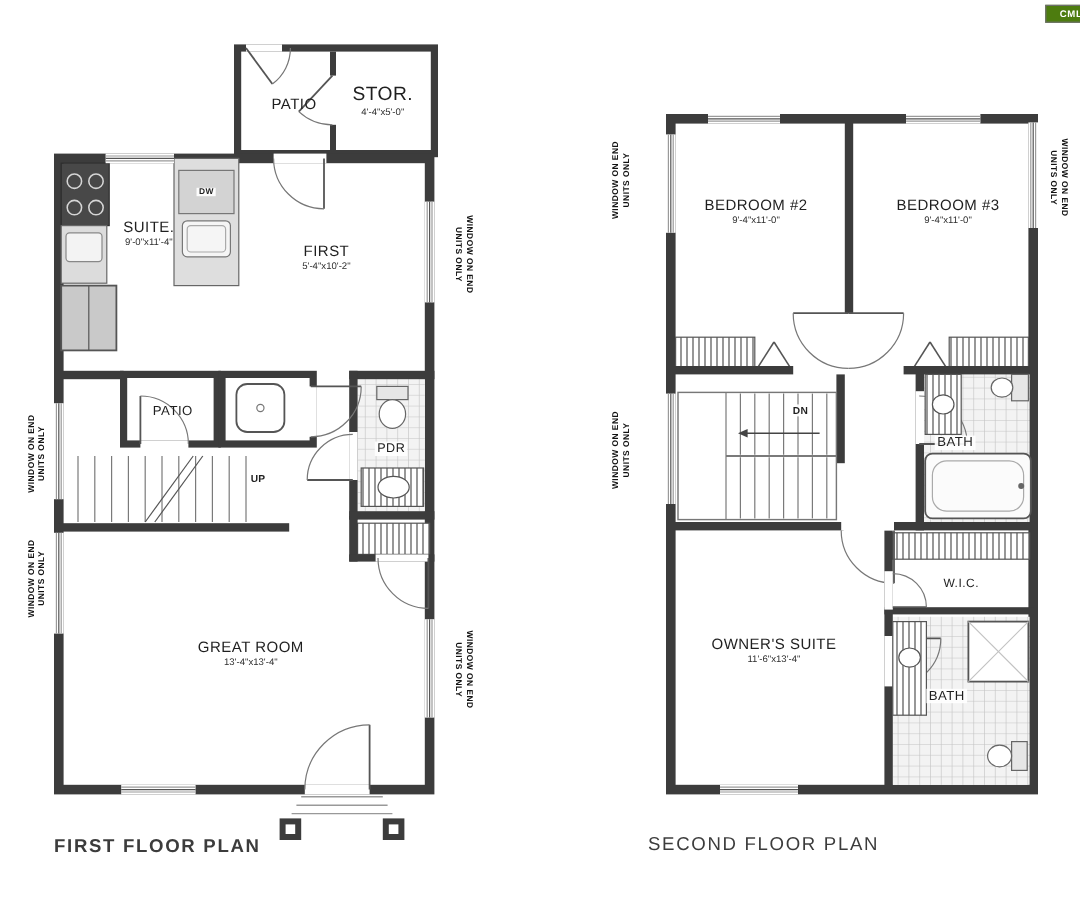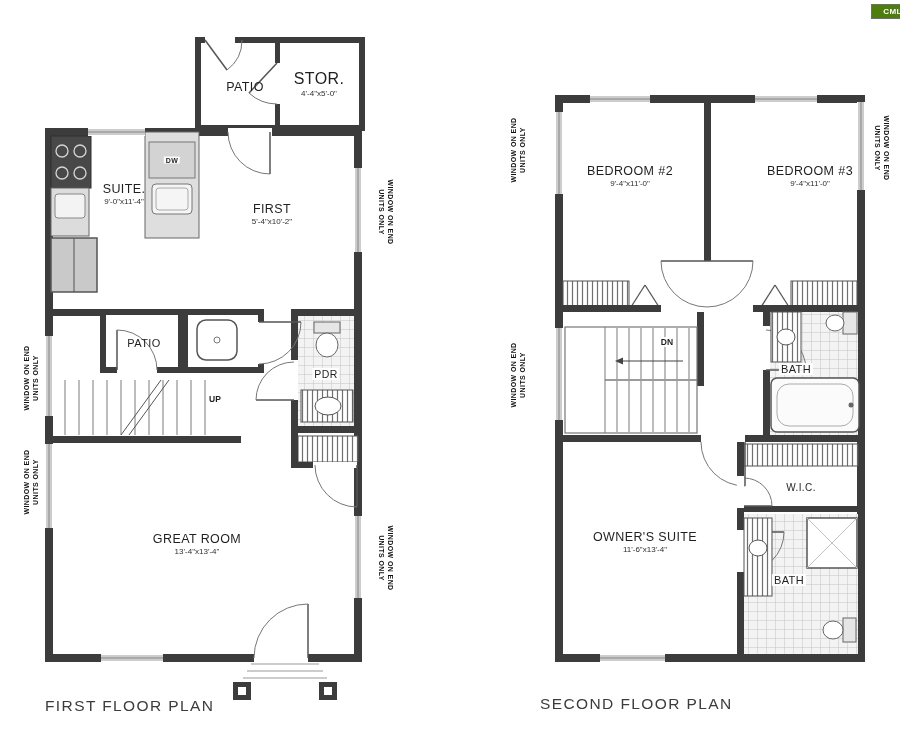--- a/index.html
+++ b/index.html
@@ -206,21 +206,21 @@
     </div>
     <div class="rl" style="left:119px; top:311px;">
       <div class="nm" style="font-size:11px">PATIO</div>
     </div>
     <div class="rl chip" style="left:301px; top:342px;">
       <div class="nm" style="font-size:10.5px">PDR</div>
     </div>
     <div class="rl tiny chip" style="left:190px; top:367px;">
       <div class="nm">UP</div>
     </div>
-    <div class="rl" style="left:172px; top:512px;">
+    <div class="rl" style="left:184px; top:512px;">
       <div class="nm">GREAT ROOM</div>
       <div class="dm">13'-4"x13'-4"</div>
     </div>
   </div>
 
   <div class="plan" style="left:505px; top:80px; width:390px; height:600px;">
     <svg width="390" height="600" viewBox="0 0 390 600">
       <defs>
         <pattern id="hatchB" width="5" height="6" patternUnits="userSpaceOnUse">
           <rect width="5" height="6" fill="#ffffff"></rect>
@@ -354,21 +354,21 @@
         <ellipse cx="253" cy="468" rx="9" ry="8" fill="#ffffff" stroke="#555" stroke-width="1"></ellipse>
         <rect x="338" y="538" width="13" height="24" fill="#e6e6e6" stroke="#666" stroke-width="1"></rect>
         <ellipse cx="328" cy="550" rx="10" ry="9" fill="#ffffff" stroke="#666" stroke-width="1"></ellipse>
       </g>
     </svg>
 
     <div class="rl" style="left:125px; top:96px;">
       <div class="nm">BEDROOM #2</div>
       <div class="dm">9'-4"x11'-0"</div>
     </div>
-    <div class="rl" style="left:285px; top:96px;margin-left:20px;">
+    <div class="rl" style="left:285px; top:96px;">
       <div class="nm">BEDROOM #3</div>
       <div class="dm">9'-4"x11'-0"</div>
     </div>
     <div class="rl chip" style="left:291px; top:289px;">
       <div class="nm" style="font-size:11px">BATH</div>
     </div>
     <div class="rl tiny chip" style="left:162px; top:262px;">
       <div class="nm">DN</div>
     </div>
     <div class="rl chip" style="left:296px; top:407px;">
@@ -405,16 +405,16 @@
   </div>
   <div class="wnote ccw" style="left:474px; top:364px;">
     <div>WINDOW ON END</div>
     <div>UNITS ONLY</div>
   </div>
   <div class="wnote cw" style="left:834px; top:137px;">
     <div>WINDOW ON END</div>
     <div>UNITS ONLY</div>
   </div>
 
-  <div class="title" style="left:45px; top:697px;">FIRST FLOOR PLAN</div>
+  <div class="title" style="left:45px; top:697px;font-weight:bold;">FIRST FLOOR PLAN</div>
   <div class="title" style="left:540px; top:695px;">SECOND FLOOR PLAN</div>
 
 </div>
 
 </body></html>

